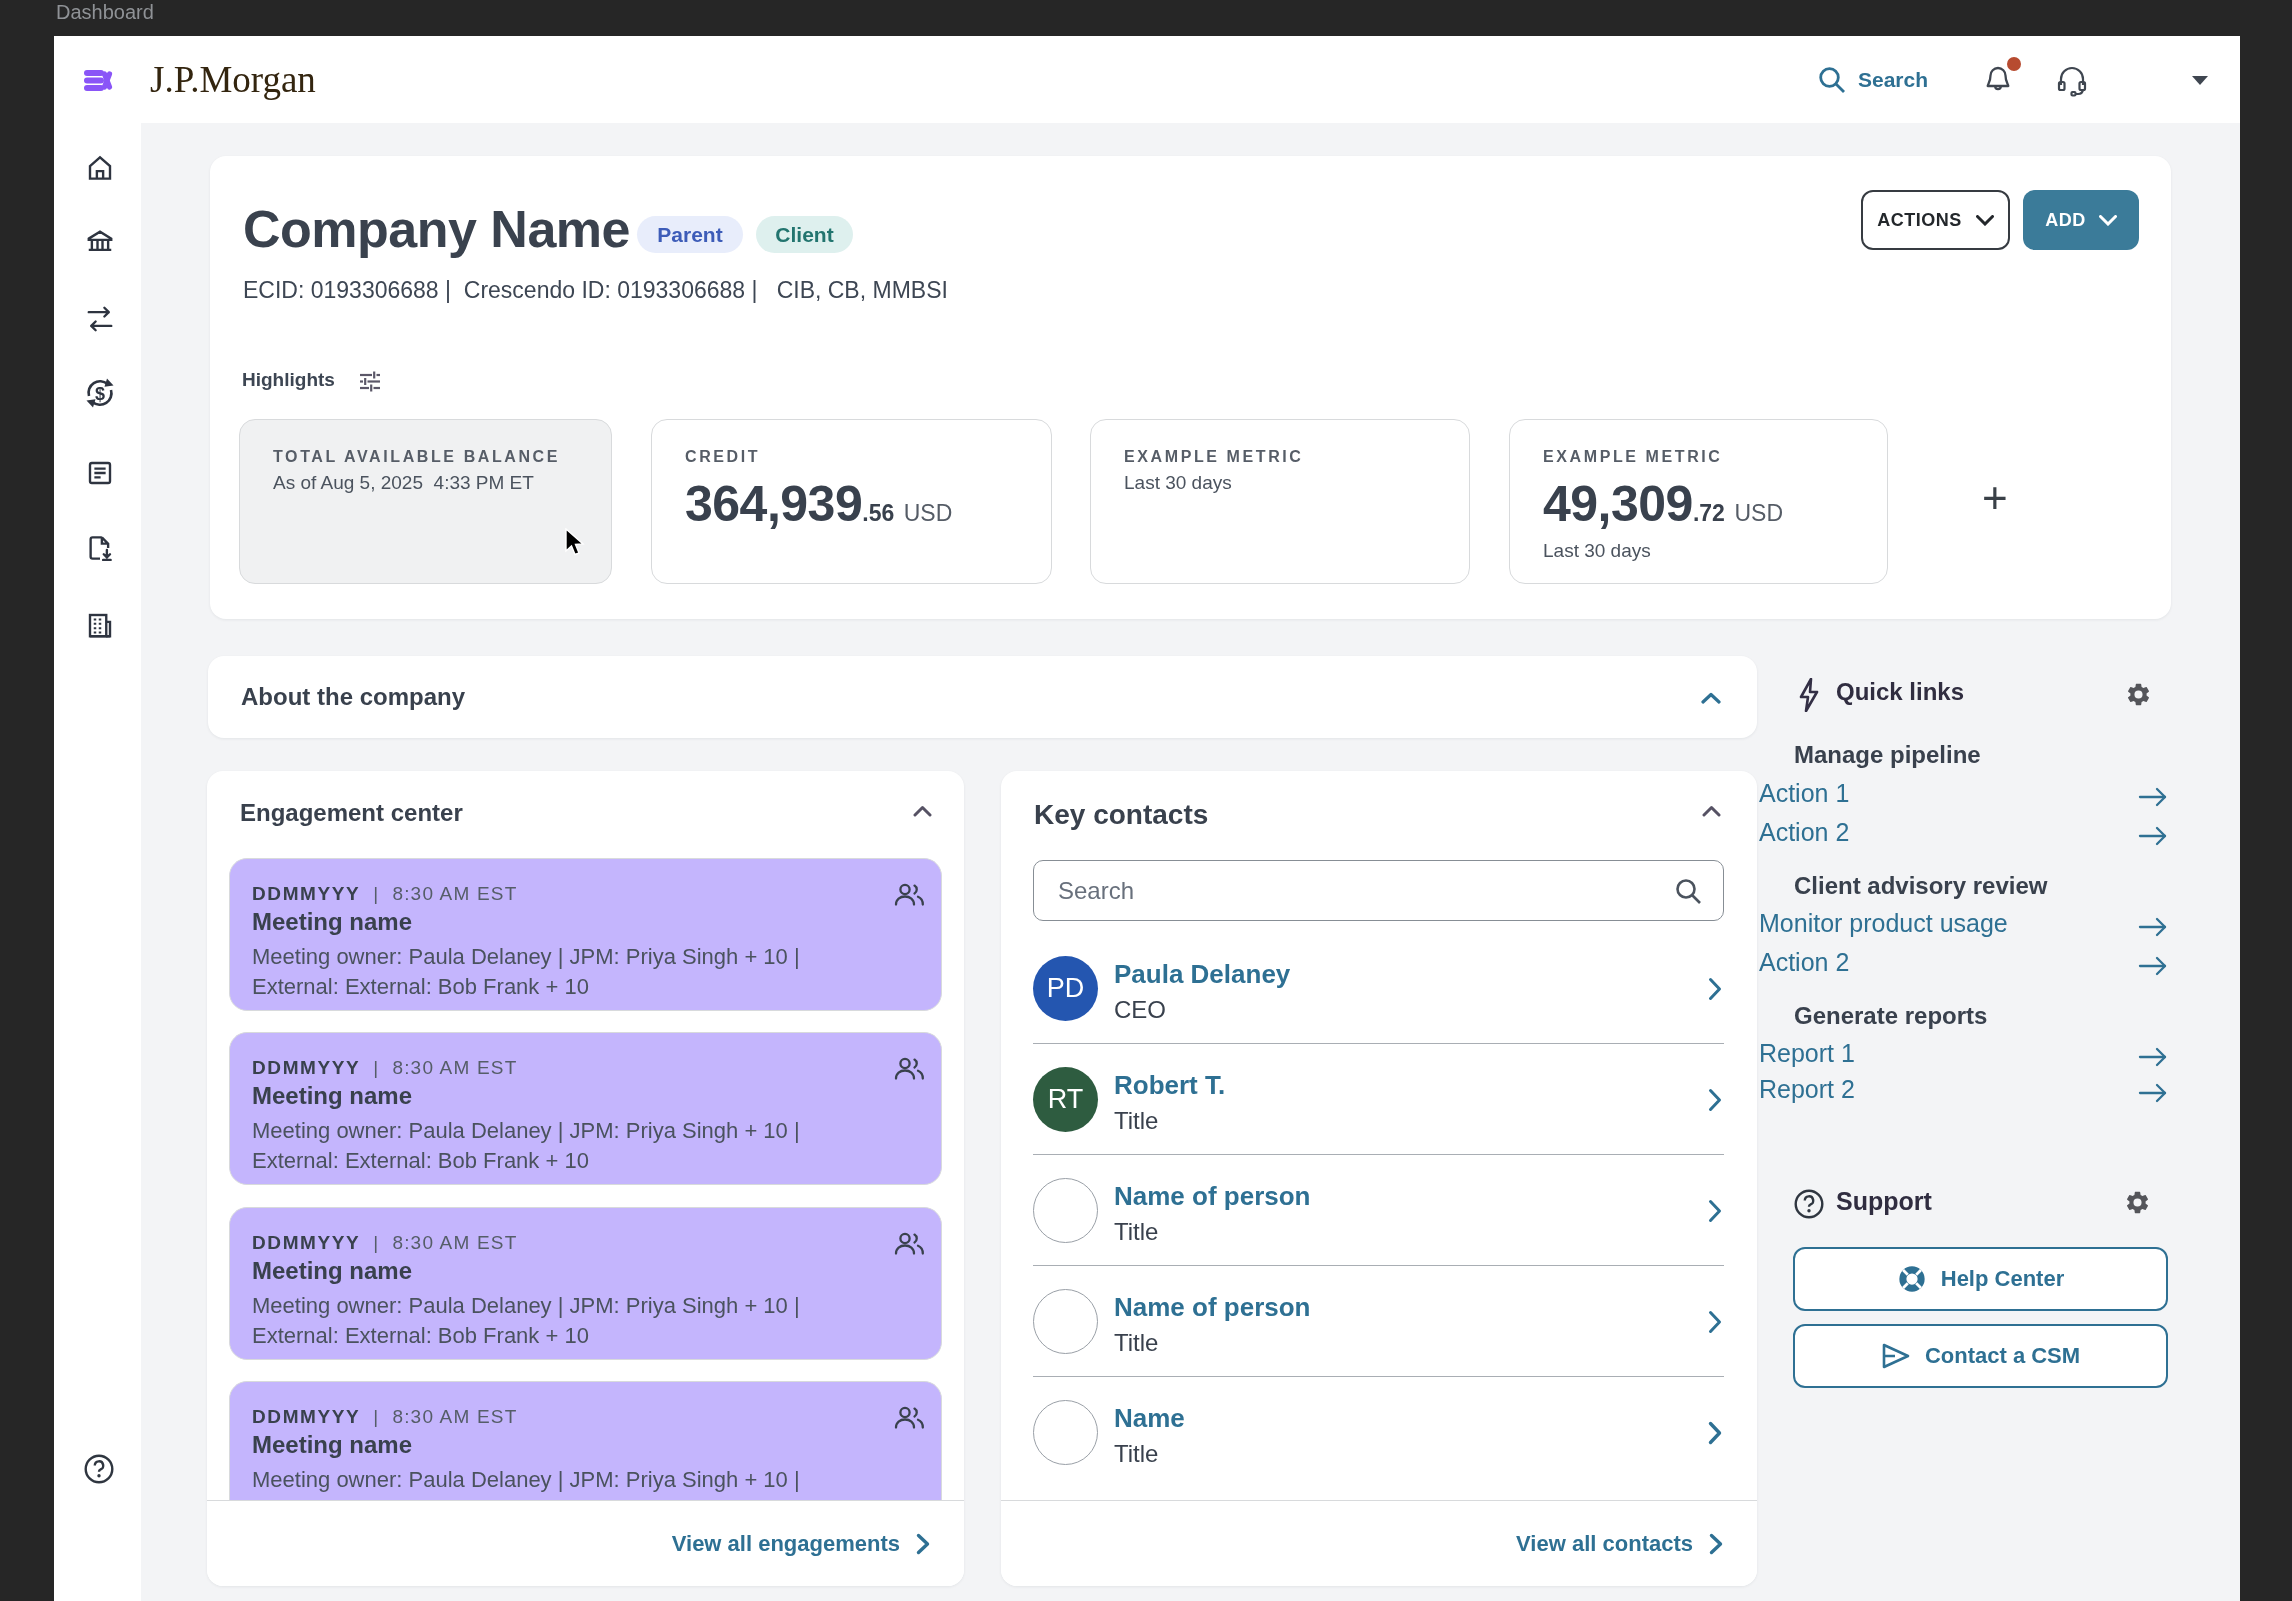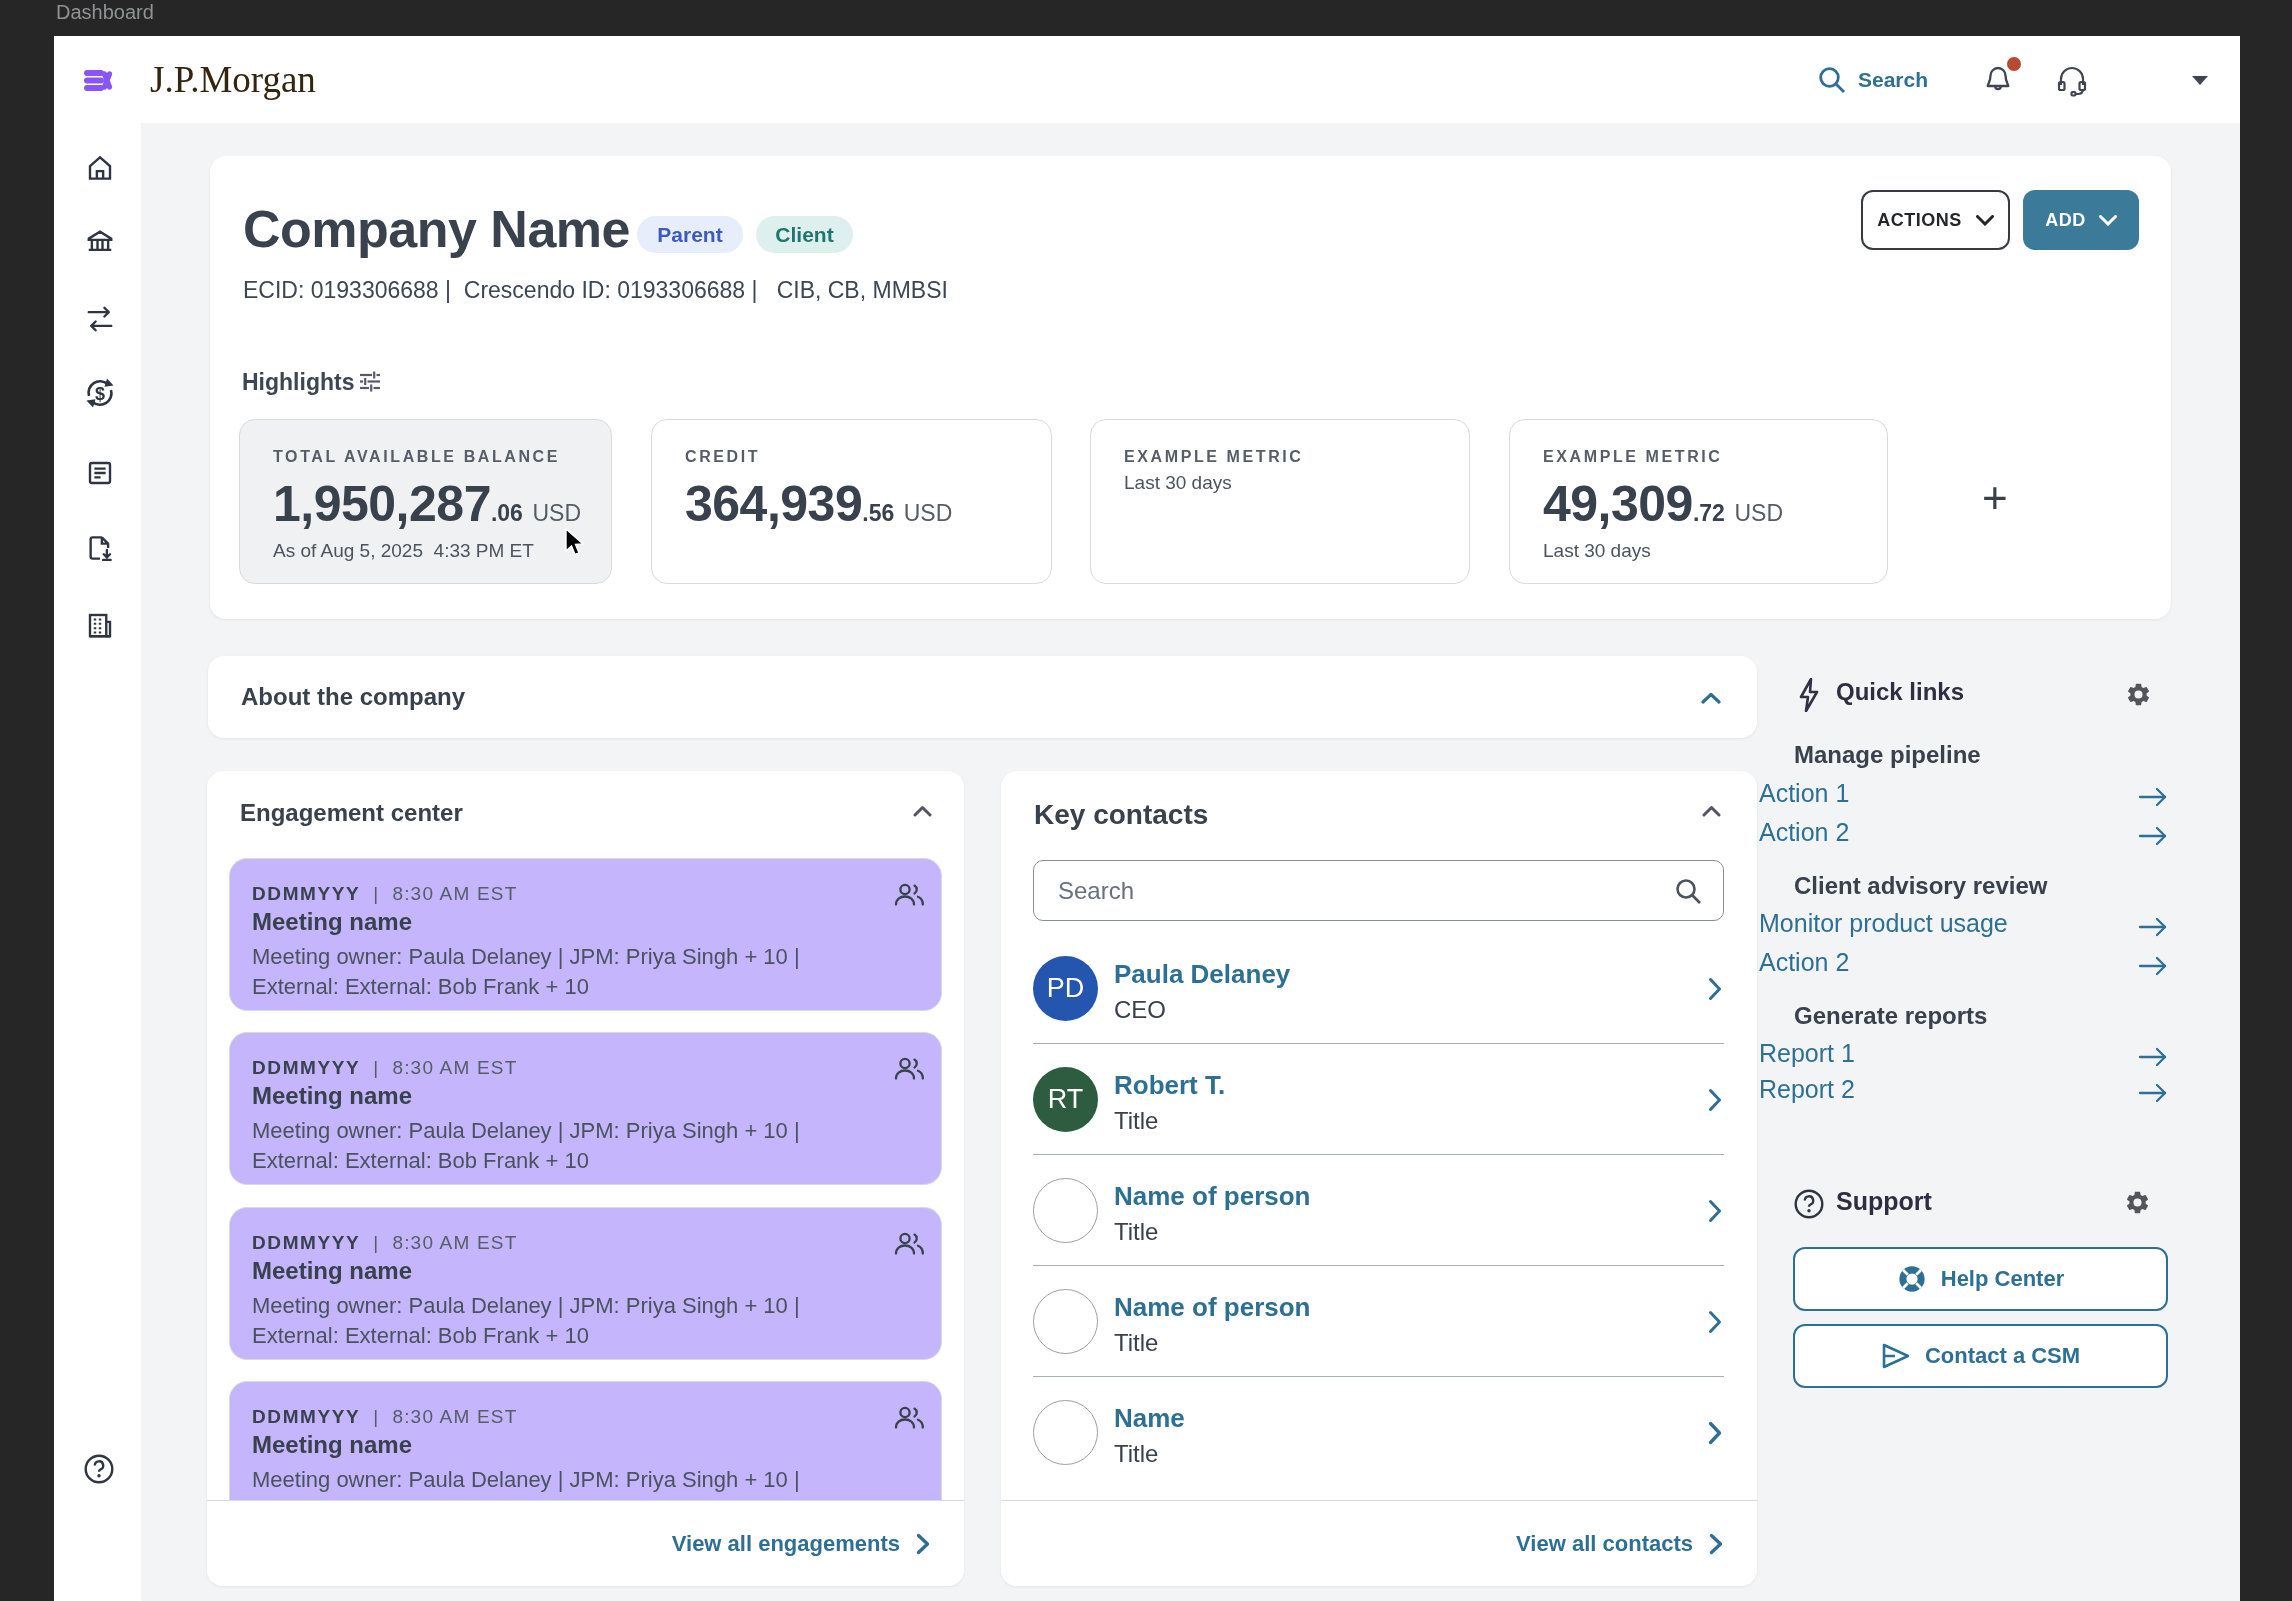--- a/index.html
+++ b/index.html
@@ -17,21 +17,21 @@
   #jpm { left:96px; top:22px; font-family:"Liberation Serif", serif; font-size:37px; color:#33250f; letter-spacing:0px; }
 
   
   .card { background:#fff; border-radius:16px; box-shadow:0 1px 3px rgba(20,30,40,.07); }
   #hero { left:69px; top:33px; width:1961px; height:463px; }
   #company { left:33px; top:43px; font-size:52px; font-weight:bold; color:#3a424e; letter-spacing:-0.5px; }
   .pill { height:37px; border-radius:19px; font-weight:bold; font-size:21px; display:flex; align-items:center; justify-content:center; }
   #pill-parent { left:427px; top:60px; width:106px; background:#e8edfb; color:#3d5cb8; }
   #pill-client { left:546px; top:60px; width:97px; background:#def0ee; color:#22756f; }
   #ecid { left:33px; top:121px; font-size:23px; color:#3d4653; }
-  #hl-title { left:32px; top:213px; font-size:23px; font-weight:bold; color:#3d4653; }
+  #hl-title { left:32px; top:213px; font-size:19px; font-weight:bold; color:#3d4653; }
   #btn-actions { left:1651px; top:34px; width:149px; height:60px; border:2px solid #363b41; border-radius:12px; background:#fff;
      display:flex; align-items:center; justify-content:center; gap:14px; font-size:18px; font-weight:bold; color:#23272b; letter-spacing:0.5px;}
   #btn-add { left:1813px; top:34px; width:116px; height:60px; border-radius:12px; background:#3b7b99;
      display:flex; align-items:center; justify-content:center; gap:13px; font-size:18px; font-weight:bold; color:#fff; letter-spacing:0.5px;}
   .metric { top:263px; height:165px; border:1.5px solid #d8dadc; border-radius:16px; background:#fff; padding:28px 0 0 33px; }
   .metric .lbl { font-size:16px; font-weight:bold; letter-spacing:2.6px; color:#565d67; }
   .metric .num { margin-top:10px; font-size:50px; font-weight:bold; color:#39414d; letter-spacing:-0.5px; line-height:1.15;}
   .metric .num .dec { font-size:23px; font-weight:bold; letter-spacing:0; }
   .metric .num .cur { font-size:23px; font-weight:normal; color:#555c66; letter-spacing:0;}
   .metric .sub { margin-top:6px; font-size:19px; color:#4b535e; }
@@ -124,21 +124,20 @@
             <path d="M1.5 1.5 L9 9 L16.5 1.5" stroke="#23272b" stroke-width="3" fill="none" stroke-linecap="round"></path>
           </svg>
       </div>
       <div class="abs" id="btn-add">ADD
         <svg width="18" height="11" viewBox="0 0 18 11">
             <path d="M1.5 1.5 L9 9 L16.5 1.5" stroke="#fff" stroke-width="3" fill="none" stroke-linecap="round"></path>
           </svg>
       </div>
       <div class="abs metric" id="m1">
         <div class="lbl">TOTAL AVAILABLE BALANCE</div>
-        <div class="num">1,950,287<span class="dec">.06</span> <span class="cur">USD</span></div>
         <div class="sub">As of Aug 5, 2025&nbsp; 4:33 PM ET</div>
       </div>
       <div class="abs metric" id="m2">
         <div class="lbl">CREDIT</div>
         <div class="num">364,939<span class="dec">.56</span> <span class="cur">USD</span></div>
       </div>
       <div class="abs metric" id="m3">
         <div class="lbl">EXAMPLE METRIC</div>
         <div class="sub">Last 30 days</div>
       </div>

